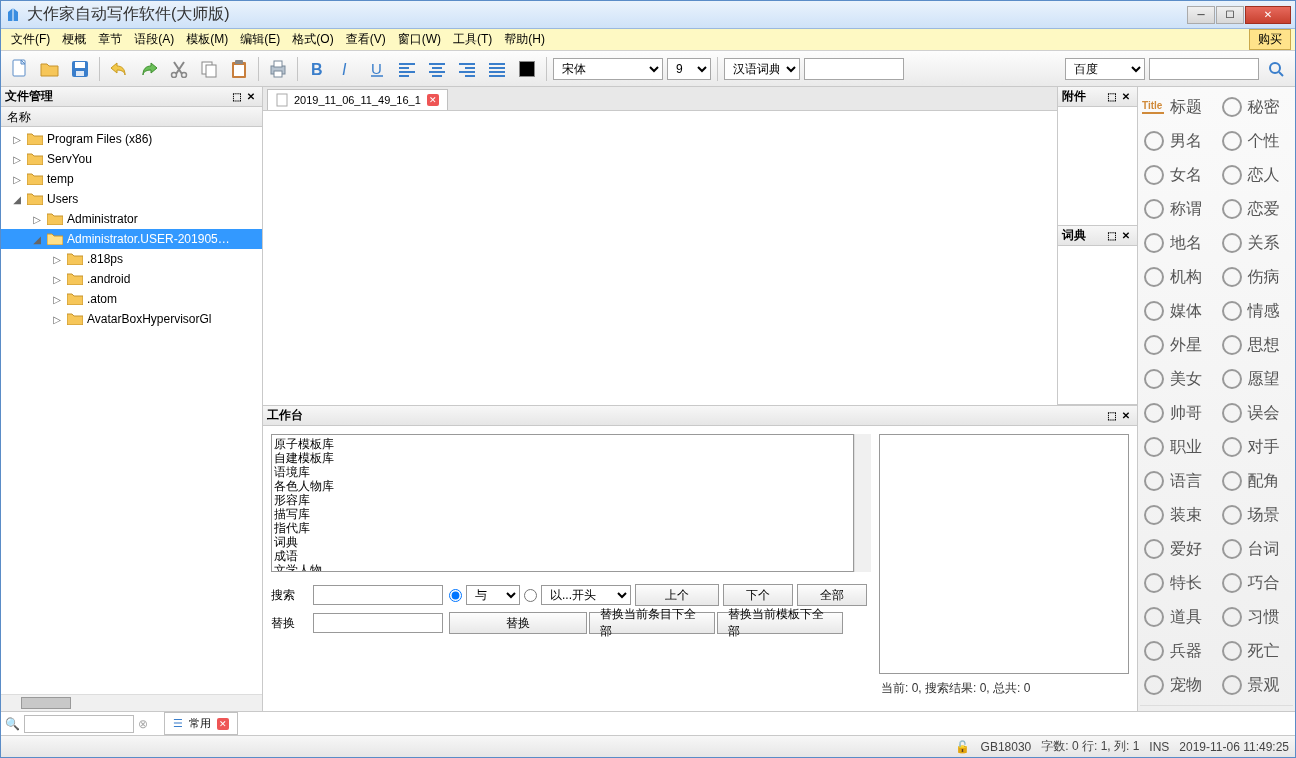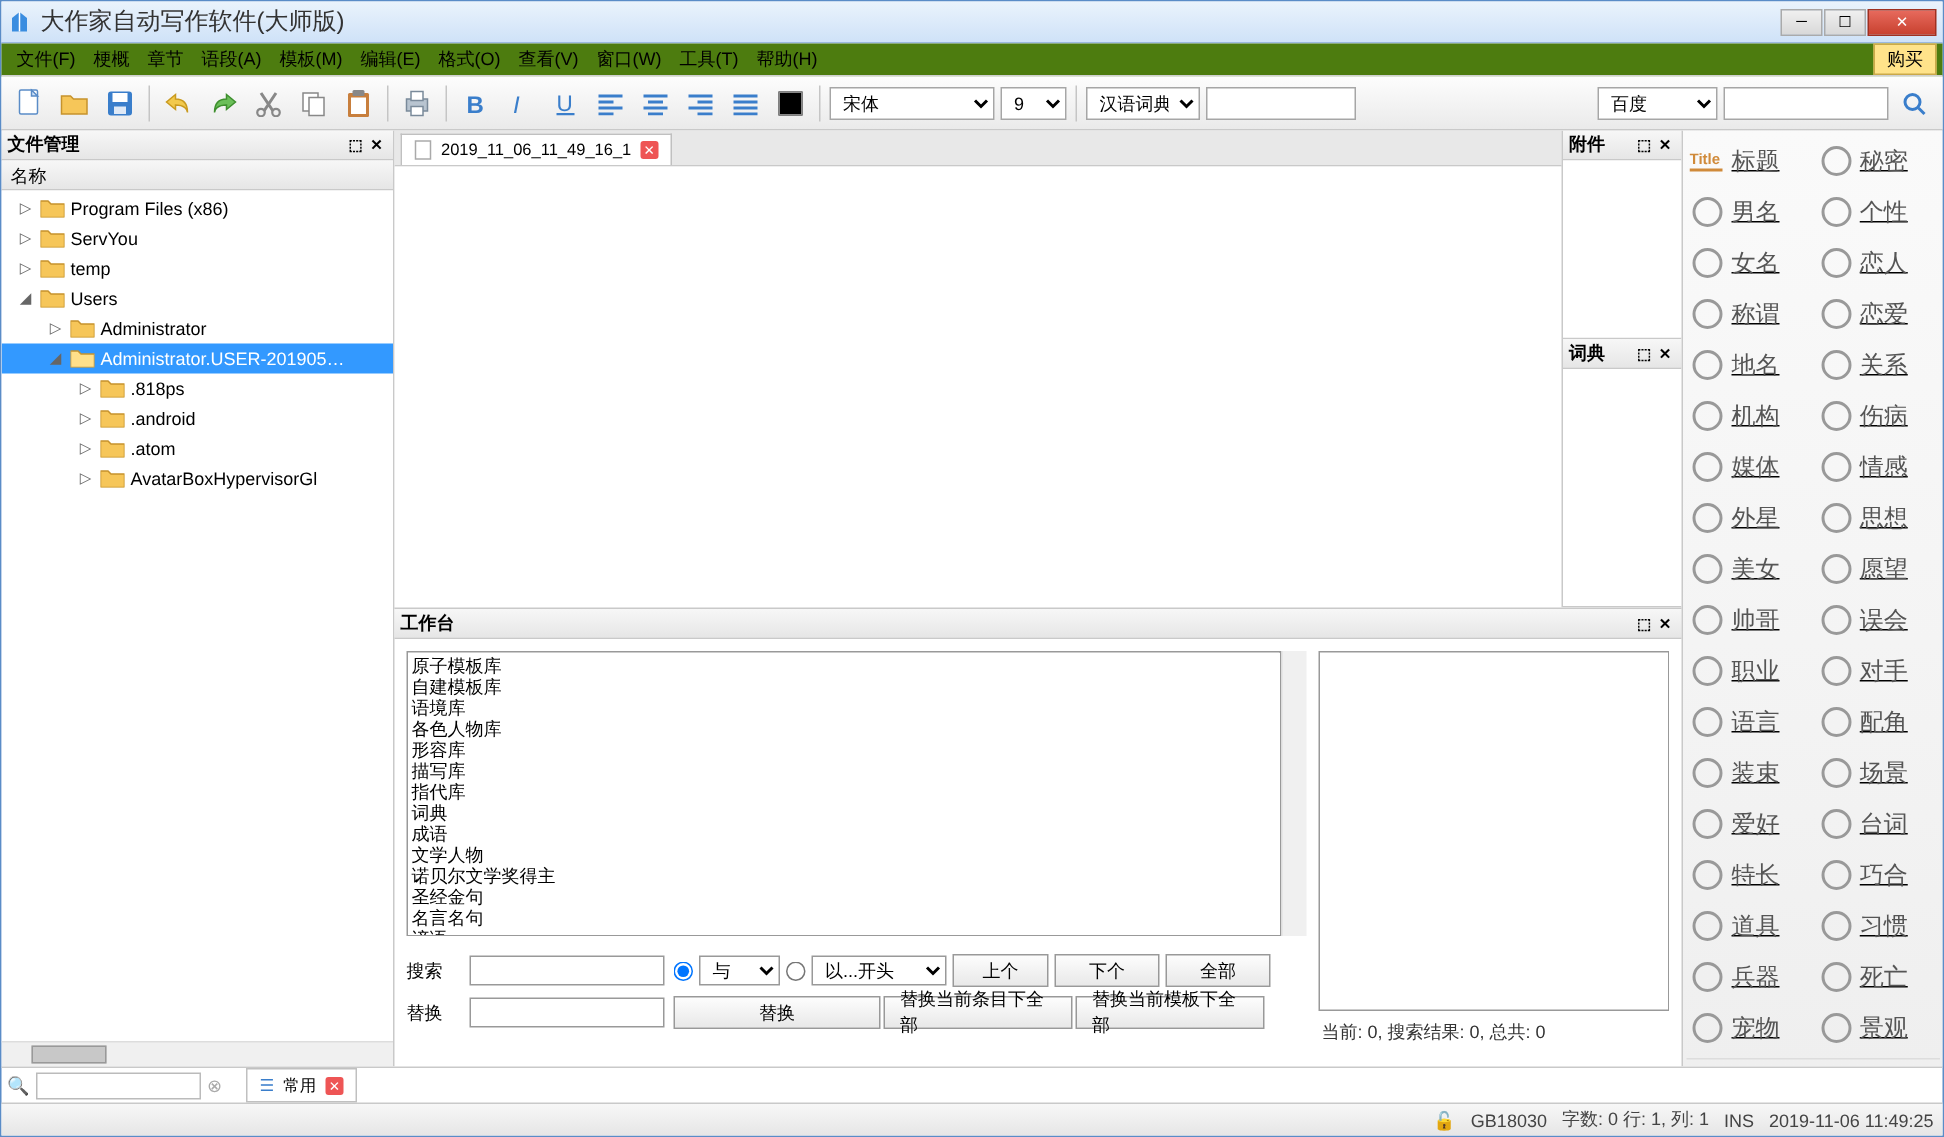--- a/index.html
+++ b/index.html
@@ -4,21 +4,21 @@
 <style>
 * { margin: 0; padding: 0; box-sizing: border-box; font-family: "Microsoft YaHei", SimSun, sans-serif; }
 body { background: #fff; font-size: 12px; overflow: hidden; }
 .window { width: 1296px; height: 758px; border: 1px solid #5a8cc7; background: #fff; display: flex; flex-direction: column; }
 .titlebar { height: 28px; background: linear-gradient(#eaf3fc, #cfe2f8); display: flex; align-items: center; padding: 0 4px; border-bottom: 1px solid #9bb9de; }
 .titlebar .app-icon { width: 16px; height: 16px; margin-right: 6px; display: inline-flex; }
 .titlebar .title { flex: 1; color: #333; font-size: 16px; }
 .win-btns { display: flex; gap: 1px; }
 .win-btn { width: 28px; height: 18px; background: linear-gradient(#f0f0f0, #d8d8d8); border: 1px solid #aaa; display: flex; align-items: center; justify-content: center; font-size: 10px; cursor: pointer; }
 .win-btn.close { background: linear-gradient(#e76a5d,#c8412f); color: #fff; width: 46px; border-color: #a03020; }
-.menubar { height: 22px; background: #4d7c0f; display: flex; align-items: center; padding: 0 4px; border-bottom: 1px solid #d0d0d0; }
+.menubar { height: 22px; background: #fef9c3; display: flex; align-items: center; padding: 0 4px; border-bottom: 1px solid #d0d0d0; }
 .menubar .menu-item { padding: 2px 6px; cursor: pointer; }
 .menubar .buy { margin-left: auto; background: #ffe38a; border: 1px solid #caa94a; padding: 1px 8px; cursor: pointer; }
 .toolbar { height: 36px; background: linear-gradient(#fdfdfd,#eaeaea); border-bottom: 1px solid #c9c9c9; display: flex; align-items: center; padding: 2px 6px; gap: 4px; }
 .tb-btn { width: 26px; height: 26px; display: flex; align-items: center; justify-content: center; border: 1px solid transparent; border-radius: 2px; cursor: pointer; }
 .tb-sep { width: 1px; height: 24px; background: #c5c5c5; margin: 0 2px; }
 .tb-select { height: 22px; background: #fff; border: 1px solid #a6a6a6; padding: 1px 4px; font-size: 12px; }
 .tb-input { height: 22px; border: 1px solid #a6a6a6; padding: 1px 4px; font-size: 12px; }
 .color-swatch { width: 16px; height: 16px; background: #000; border:1px solid #888; }
 .main { flex: 1; display: flex; overflow: hidden; }
 .left-col { width: 262px; display: flex; flex-direction: column; border-right: 1px solid #c9c9c9; }
@@ -34,30 +34,30 @@
 .hscroll { height: 17px; background:#f0f0f0; border-top:1px solid #ddd; display:flex; align-items:center; }
 .hscroll .thumb { width:50px; height:12px; background:#c8c8c8; border:1px solid #999; margin-left:20px; }
 .center-col { flex: 1; display: flex; flex-direction: column; }
 .doc-tabs { height: 24px; background: #e8e8e8; border-bottom: 1px solid #c9c9c9; display: flex; align-items: flex-end; padding: 0 4px; }
 .doc-tab { background: #fff; border: 1px solid #c0c0c0; border-bottom: none; padding: 3px 8px; display: flex; align-items: center; gap: 6px; font-size:11px; cursor:pointer; }
 .doc-tab .close-x { width:12px; height:12px; background:#e55; color:#fff; border-radius:2px; font-size:9px; display:flex; align-items:center; justify-content:center; cursor:pointer;}
 .editor { flex: 1; background: #fff; }
 .right-col { width: 80px; display: flex; flex-direction: column; border-left: 1px solid #c9c9c9; }
 .mini-panel { border-bottom: 1px solid #c9c9c9; }
 .mini-body { height: 118px; background:#fff; }
-.sidebar { width: 174px; border-left: 1px solid #c9c9c9; background: linear-gradient(#fafafa,#efefef); overflow-y:auto; padding: 4px 2px; text-decoration: underline; }
+.sidebar { width: 158px; border-left: 1px solid #c9c9c9; background: linear-gradient(#fafafa,#efefef); overflow-y:auto; padding: 4px 2px; }
 .side-grid { display: grid; grid-template-columns: 1fr 1fr; gap: 2px 2px; }
 .side-item { display: flex; align-items: center; gap: 4px; padding: 4px 2px; cursor: pointer; }
 .side-item .sicon { width: 24px; height: 24px; display:flex; align-items:center; justify-content:center; }
 .side-item .slabel { font-size: 16px; color:#555; }
 .side-footer { display:flex; justify-content:flex-end; gap:6px; padding:4px; border-top:1px solid #ddd; margin-top:4px;}
 .workbench { border-top: 1px solid #c9c9c9; display:flex; flex-direction:column; }
 .wb-body { display: flex; padding: 8px; gap: 8px; }
 .wb-list-wrap { flex: 0 0 600px; display:flex; flex-direction:column;}
-.wb-list { height: 190px; border: 1px solid #999; background: #fff; overflow-y: scroll; padding: 2px; font-family: SimSun; font-size: 12px; }
+.wb-list { height: 138px; border: 1px solid #999; background: #fff; overflow-y: scroll; padding: 2px; font-family: SimSun; font-size: 12px; }
 .wb-list div { height:14px; line-height:14px; cursor:pointer; }
 .wb-controls { margin-top: 12px; display: grid; grid-template-columns: 38px 132px auto; gap: 6px 4px; align-items:center; }
 .wb-controls input[type=text] { border:1px solid #999; height:20px; padding:0 3px; width:130px; }
 .wb-controls select { border:1px solid #999; height:20px; }
 .wb-controls .btn { border:1px solid #999; background:linear-gradient(#fdfdfd,#e8e8e8); height:22px; padding:0 10px; cursor:pointer; display:inline-flex; align-items:center; justify-content:center; }
 .wb-right { flex: 1; display:flex; flex-direction:column; }
 .wb-preview { flex:1; border:1px solid #999; background:#fff; min-height:240px; }
 .wb-status { padding: 6px 2px; font-size:12px; color:#333;}
 .bottom-tab-bar { height: 24px; border-top:1px solid #c9c9c9; display:flex; align-items:center; padding: 0 4px; gap:4px;}
 .search-mini { width:110px; height:18px; border:1px solid #bbb; padding:0 4px; }
@@ -402,21 +402,21 @@
               <div class="vscroll-fake"></div>
             </div>
             <div class="wb-controls">
               <span>搜索</span>
               <input type="text" style="">
               <div class="radio-row">
                 <input type="radio" checked="" style="">
                   <select class="tb-select" style="width:54px"><option>与</option></select>
                 <input type="radio" style="">
                   <select class="tb-select" style="width:90px"><option>以...开头</option></select>
-                <span class="btn" style="width:64px">上个</span>
+                <span class="btn" style="width:84px">上个</span>
                 <span class="btn" style="width:70px">下个</span>
                 <span class="btn" style="width:70px">全部</span>
               </div>
               <span>替换</span>
               <input type="text" style="">
               <div class="btn-row">
                 <span class="btn" style="width:138px">替换</span>
                 <span class="btn" style="width:126px">替换当前条目下全部</span>
                 <span class="btn" style="width:126px">替换当前模板下全部</span>
               </div>

